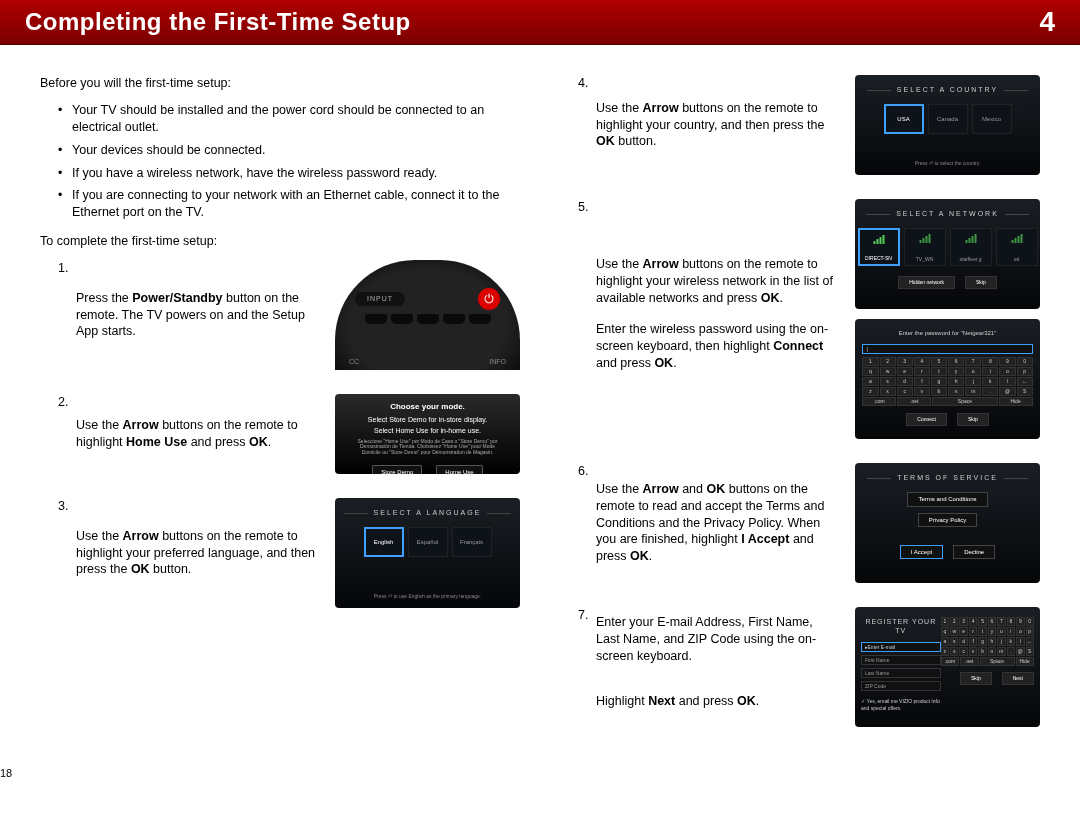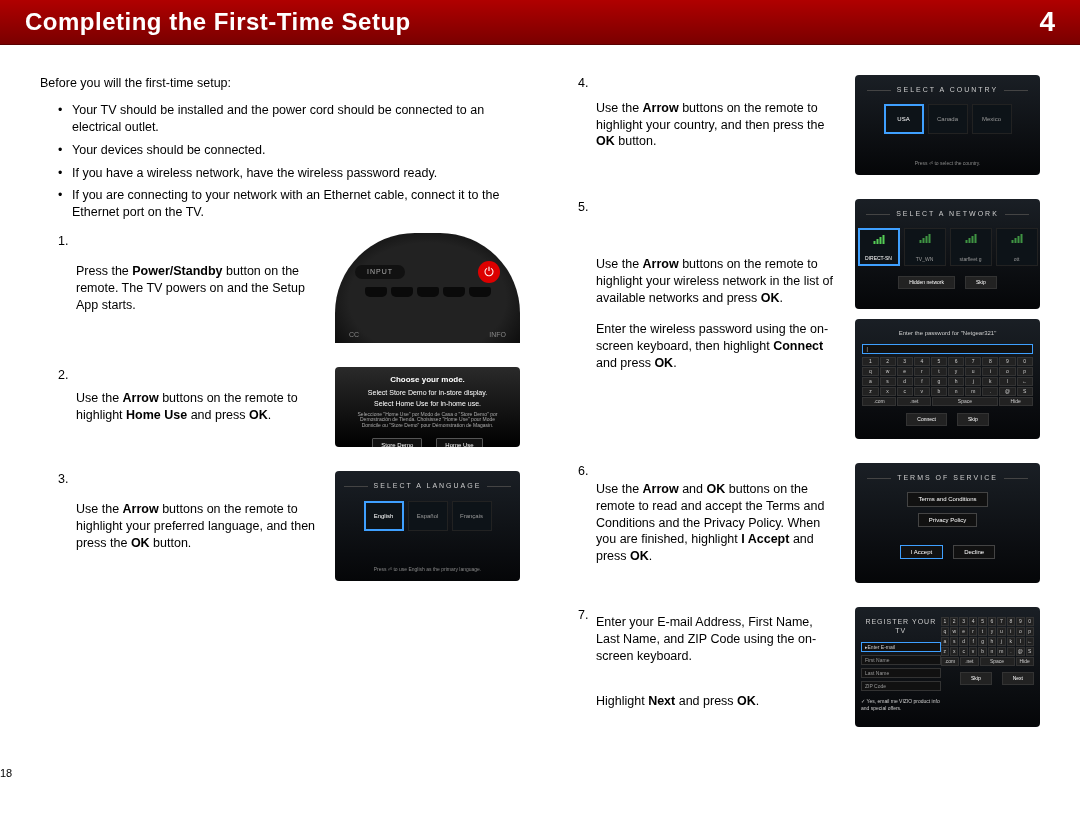--- a/index.html
+++ b/index.html
@@ -87,20 +87,21 @@
 <div class="page">
 
   <div class="col">
     <p>Before you will the first-time setup:</p>
     <ul class="bul">
       <li>Your TV should be installed and the power cord should be connected to an electrical outlet.</li>
       <li>Your devices should be connected.</li>
       <li>If you have a wireless network, have the wireless password ready.</li>
       <li>If you are connecting to your network with an Ethernet cable, connect it to the Ethernet port on the TV.</li>
     </ul>
+    <p>To complete the first-time setup:</p>
 
     <ol class="steps">
 
       <li>
         <span class="num">1.</span>
         <div class="row">
           <div class="steptxt">
             <span>Press the </span><b>Power/Standby</b><span> button on the remote. The TV powers on and the Setup App starts.</span>
           </div>
           <div class="thumb remote">

